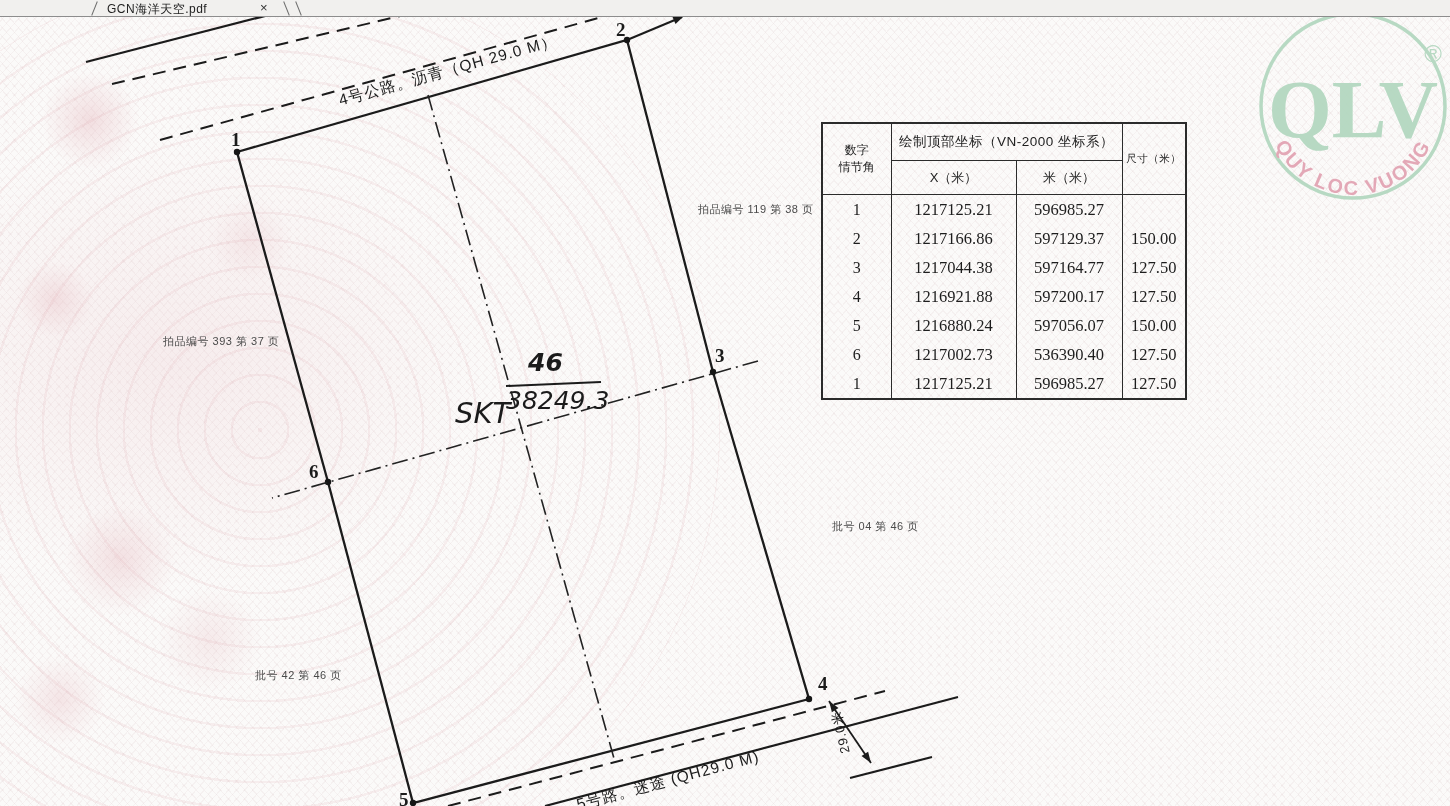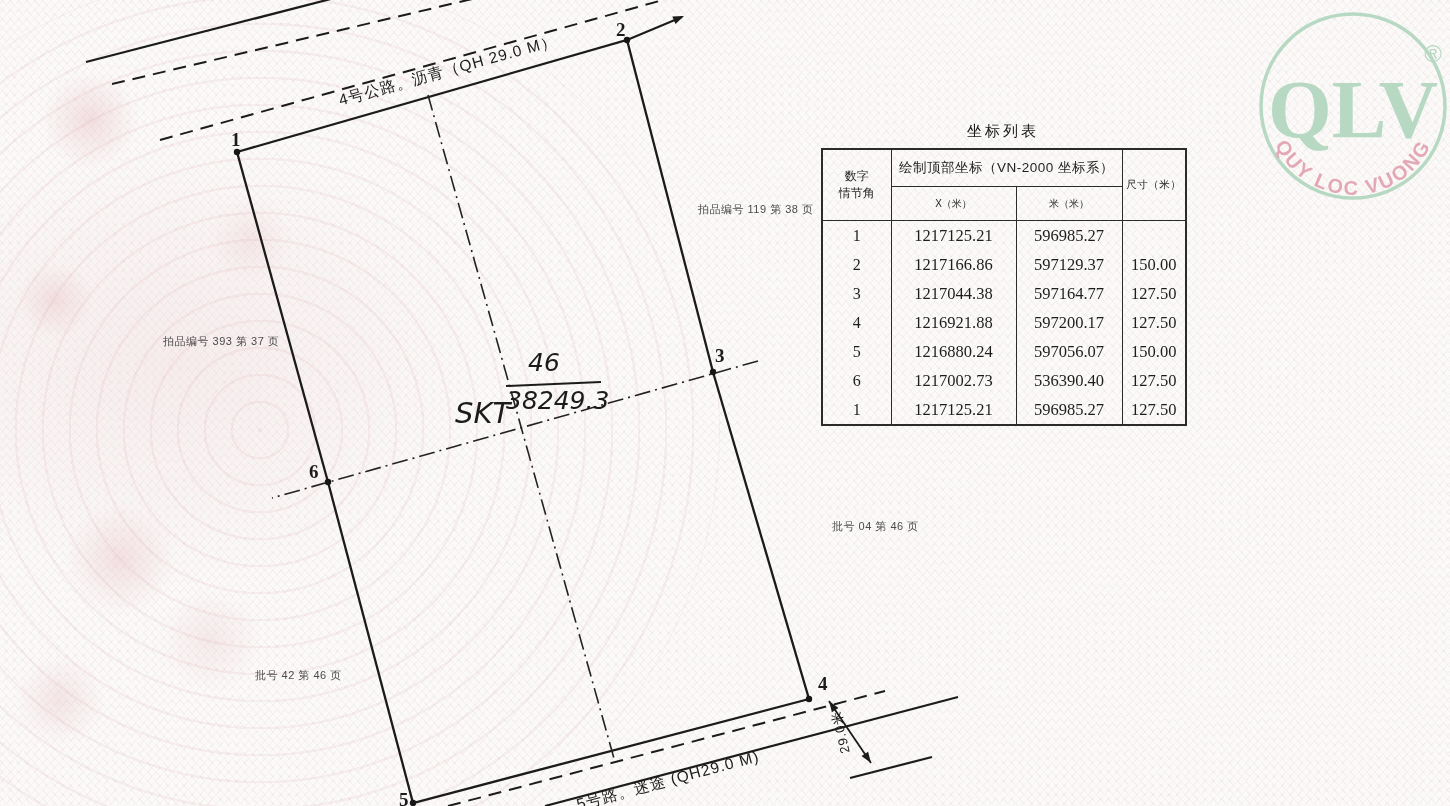--- a/index.html
+++ b/index.html
@@ -35,38 +35,38 @@
   .slash.r2{left:210px;transform:rotate(-22deg);}
 
   
   svg.draw{position:absolute;left:0;top:0;z-index:2;pointer-events:none;}
   .lbl{position:absolute;z-index:3;color:#1b1b1b;white-space:nowrap;}
   .vertex{font-family:"Liberation Serif","DejaVu Serif",serif;font-size:19px;font-weight:600;}
   .ann{font-size:11px;color:#4a4a4a;letter-spacing:.5px;}
   .roadlbl{font-size:15.5px;letter-spacing:1px;transform-origin:center;}
   .parcel{font-family:"DejaVu Sans",sans-serif;font-style:italic;font-weight:500;}
   #skt{left:455px;top:388px;font-size:29px;margin-top:8px;}
-  #frac-num{left:528px;top:348px;font-size:25px;}
+  #frac-num{left:528px;top:348px;font-size:25px;font-weight:bold;}
   #frac-den{left:506px;top:386px;font-size:25px;}
   #toproad{left:448px;top:71px;transform:translate(-50%,-50%) rotate(-15.5deg);}
   #botroad{left:668px;top:781px;transform:translate(-50%,-50%) rotate(-15deg);}
   #roadw{left:841px;top:732px;font-size:13px;transform:translate(-50%,-50%) rotate(-103deg);letter-spacing:1px;}
 
   
   .tbl-wrap{position:absolute;left:821px;top:122px;z-index:3;width:364px;}
   .tbl-title{text-align:center;font-size:15px;color:#161616;letter-spacing:3px;margin-bottom:7px;}
   table.coords{border-collapse:collapse;table-layout:fixed;width:364px;
                border:2px solid #2b2b2b;background:transparent;}
   table.coords col.c1{width:69px;} table.coords col.c2{width:125px;}
   table.coords col.c3{width:106px;} table.coords col.c4{width:64px;}
   table.coords th, table.coords td{border:1px solid #2b2b2b;padding:0;text-align:center;
                font-weight:normal;color:#1d1d1d;}
   th.corner{font-size:12px;line-height:17px;height:69px;}
   th.grp{font-size:13.5px;height:36px;letter-spacing:.5px;}
-  th.sub{font-size:10px;height:33px;color:#454545;}
+  th.sub{font-size:13px;height:33px;color:#454545;}
   th.dim{font-size:10.5px;color:#6a6a6a;letter-spacing:.5px;}
   td{height:29px;}
   td.pt{font-family:"Liberation Serif","DejaVu Serif",serif;font-size:16px;border-top:none!important;border-bottom:none!important;}
   td.num{font-family:"Liberation Serif","DejaVu Serif",serif;font-size:16.5px;border-top:none!important;border-bottom:none!important;}
 
   
   svg.stamp{position:absolute;left:1247px;top:10px;z-index:1;pointer-events:none;opacity:.92;}
 </style>
 </head>
 <body>
@@ -130,21 +130,20 @@
   <div class="lbl parcel" id="skt">SKT</div>
   <div class="lbl parcel" id="frac-num">46</div>
   <div class="lbl parcel" id="frac-den">38249.3</div>
 
   <div class="lbl ann" style="left:698px;top:202px">拍品编号 119 第 38 页</div>
   <div class="lbl ann" style="left:163px;top:334px">拍品编号 393 第 37 页</div>
   <div class="lbl ann" style="left:832px;top:519px">批号 04 第 46 页</div>
   <div class="lbl ann" style="left:255px;top:668px">批号 42 第 46 页</div>
 
   <div class="tbl-wrap">
-    <div class="tbl-title">坐标列表</div>
     <table class="coords">
       <colgroup>
           <col class="c1">
           <col class="c2">
           <col class="c3">
           <col class="c4">
         </colgroup>
       <thead>
         <tr>
           <th class="corner" rowspan="2">
@@ -211,14 +210,23 @@
         <path id="ringArc" d="M 28 135 A 86 86 0 0 0 184 135"></path>
       </defs>
     <circle cx="106" cy="96" r="92" fill="none" stroke="#b2d7bf" stroke-width="3.5"></circle>
     <text x="106" y="127" text-anchor="middle" fill="#b2d7bf" font-family="Liberation Serif, DejaVu Serif, serif" font-size="82" font-weight="bold">QLV</text>
     <text x="186" y="52" text-anchor="middle" fill="#b2d7bf" font-size="24">®</text>
     <text fill="#e2a2b2" font-size="20" font-weight="bold" letter-spacing="2" font-family="Liberation Sans, DejaVu Sans, sans-serif">
       <textPath href="#ringArc" startOffset="50%" text-anchor="middle">QUY LOC VUONG</textPath>
     </text>
   </svg>
 
+  <div class="tabbar">
+    <div class="tab">
+      <span class="slash l"></span>
+      <span class="tab-title">GCN海洋天空.pdf</span>
+      <span class="tab-close">×</span>
+      <span class="slash r1"></span>
+      <span class="slash r2"></span>
+    </div>
+  </div>
 
 </div>
 
 </body></html>

